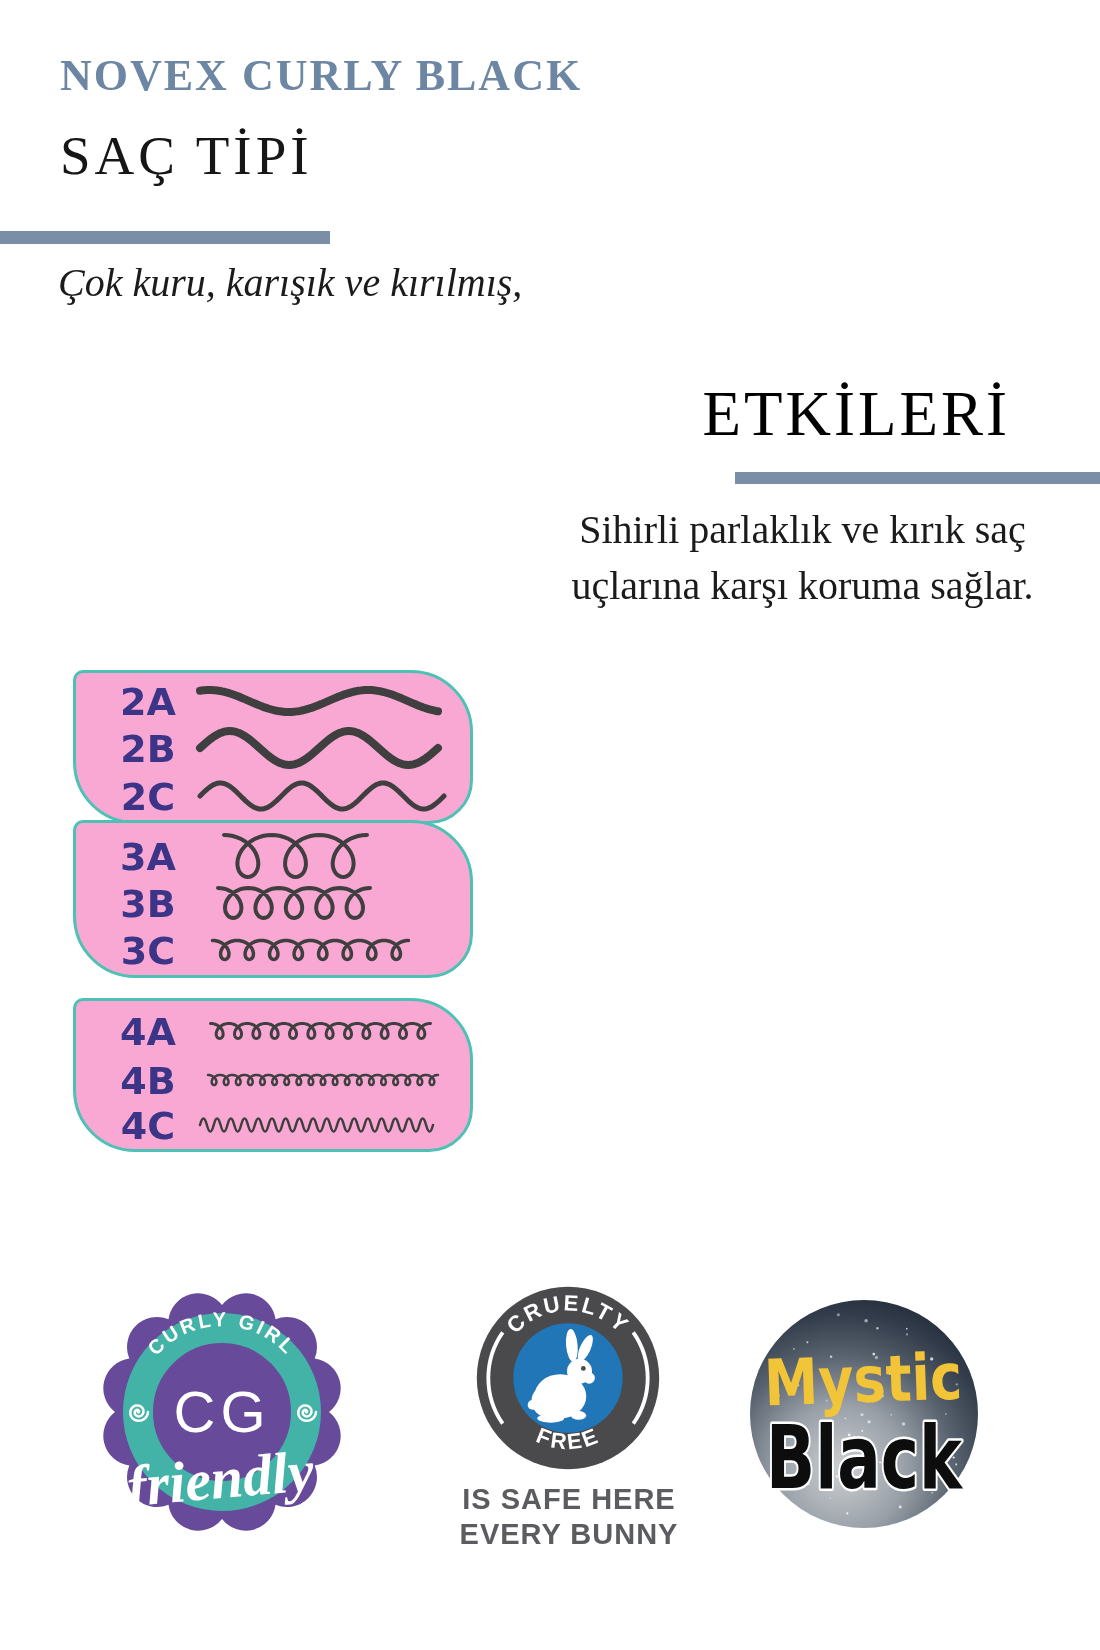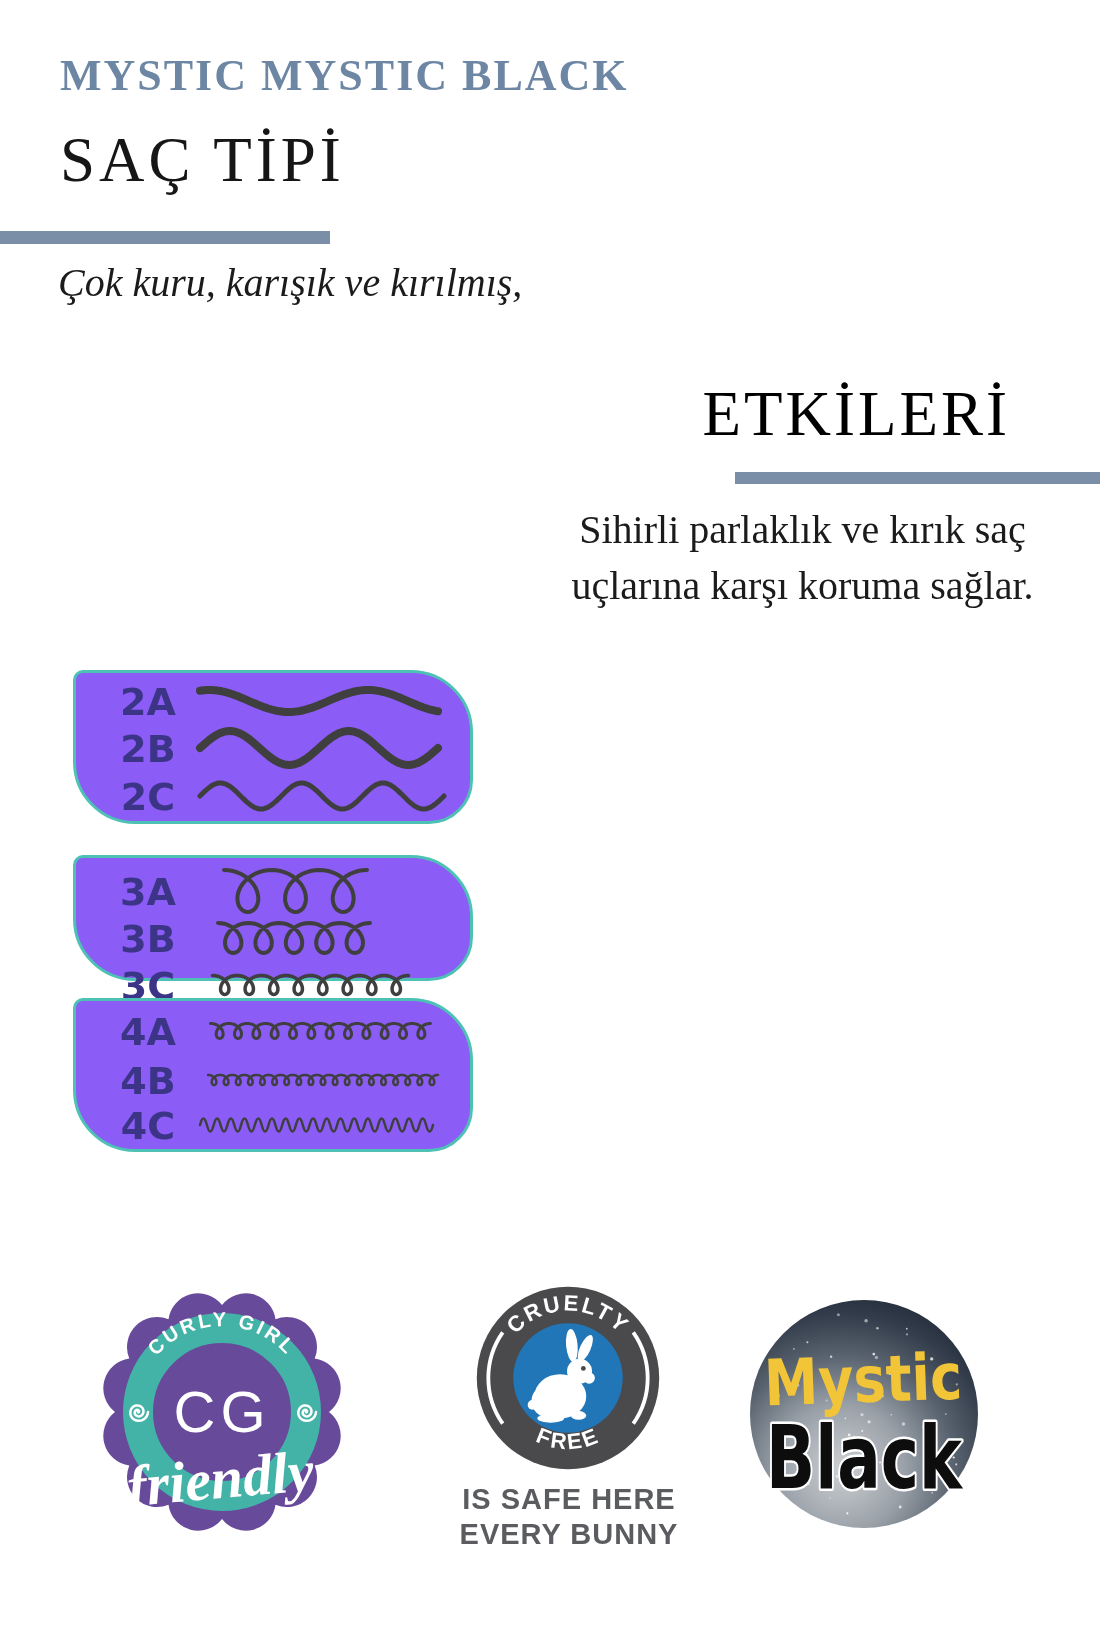--- a/index.html
+++ b/index.html
@@ -5,21 +5,21 @@
   html,body{margin:0;padding:0;background:#e8e8e8;}
   .canvas{
     position:relative;width:1100px;height:1650px;background:#ffffff;
     overflow:hidden;font-family:"Liberation Serif",serif;margin:0 auto;
   }
   .brand{
     position:absolute;left:60px;top:50px;font-size:44px;font-weight:700;
     letter-spacing:2px;color:var(--title-blue,#6c86a4);white-space:nowrap;
   }
   .h1-left{
-    position:absolute;left:60px;top:124px;font-size:63px;letter-spacing:4px;
+    position:absolute;left:60px;top:124px;font-size:55px;letter-spacing:4px;
     color:#161616;white-space:nowrap;
   }
   .bar-left{
     position:absolute;left:0;top:231px;width:330px;height:13px;
     background:var(--bar-blue,#7b8ea7);
   }
   .para-left{
     position:absolute;left:58px;top:256px;font-size:40px;line-height:53px;
     color:var(--text-black,#1b1b1b);white-space:nowrap;font-style:italic;
   }
@@ -31,42 +31,42 @@
     position:absolute;left:735px;top:472px;width:365px;height:12px;
     background:var(--bar-blue,#7b8ea7);
   }
   .para-right{
     position:absolute;left:480px;top:502px;width:645px;font-size:40px;
     line-height:56px;color:var(--text-black,#1b1b1b);text-align:center;white-space:nowrap;
   }
   .hair-box{
     position:absolute;left:73px;width:400px;height:154px;box-sizing:border-box;
     border:3px solid var(--box-border-teal,#4ec1b5);
-    border-radius:10px 62px 44px 62px;background:#8b5cf6;
+    border-radius:10px 62px 44px 62px;background:#f9a8d4;
   }
   .hair-box svg{position:absolute;left:0;top:0;}
   #hair-box-2{top:670px;}
-  #hair-box-3{top:855px;height:126px;}
+  #hair-box-3{top:820px;height:158px;}
   #hair-box-4{top:998px;}
   .badge{position:absolute;}
   #badge-cg{left:92px;top:1282px;}
   #badge-cruelty{left:472px;top:1282px;}
   #badge-mystic{left:750px;top:1300px;}
   .cruelty-caption{
     position:absolute;left:428px;top:1482px;width:282px;text-align:center;
     font-family:"Liberation Sans",sans-serif;font-size:29px;line-height:35px;
     font-weight:700;letter-spacing:1px;color:var(--caption-gray,#5b5c5f);
   }
 </style>
 </head>
 <body>
 
 <div class="canvas">
 
-  <div class="brand">MYSTIC MYSTIC BLACK</div>
+  <div class="brand">NOVEX CURLY BLACK</div>
   <div class="h1-left">SAÇ TİPİ</div>
   <div class="bar-left"></div>
   <div class="para-left">
     <div>Çok kuru, karışık ve kırılmış,</div>
   </div>
 
   <div class="h1-right">ETKİLERİ</div>
   <div class="bar-right"></div>
   <div class="para-right">
     <div>Sihirli parlaklık ve kırık saç</div>

